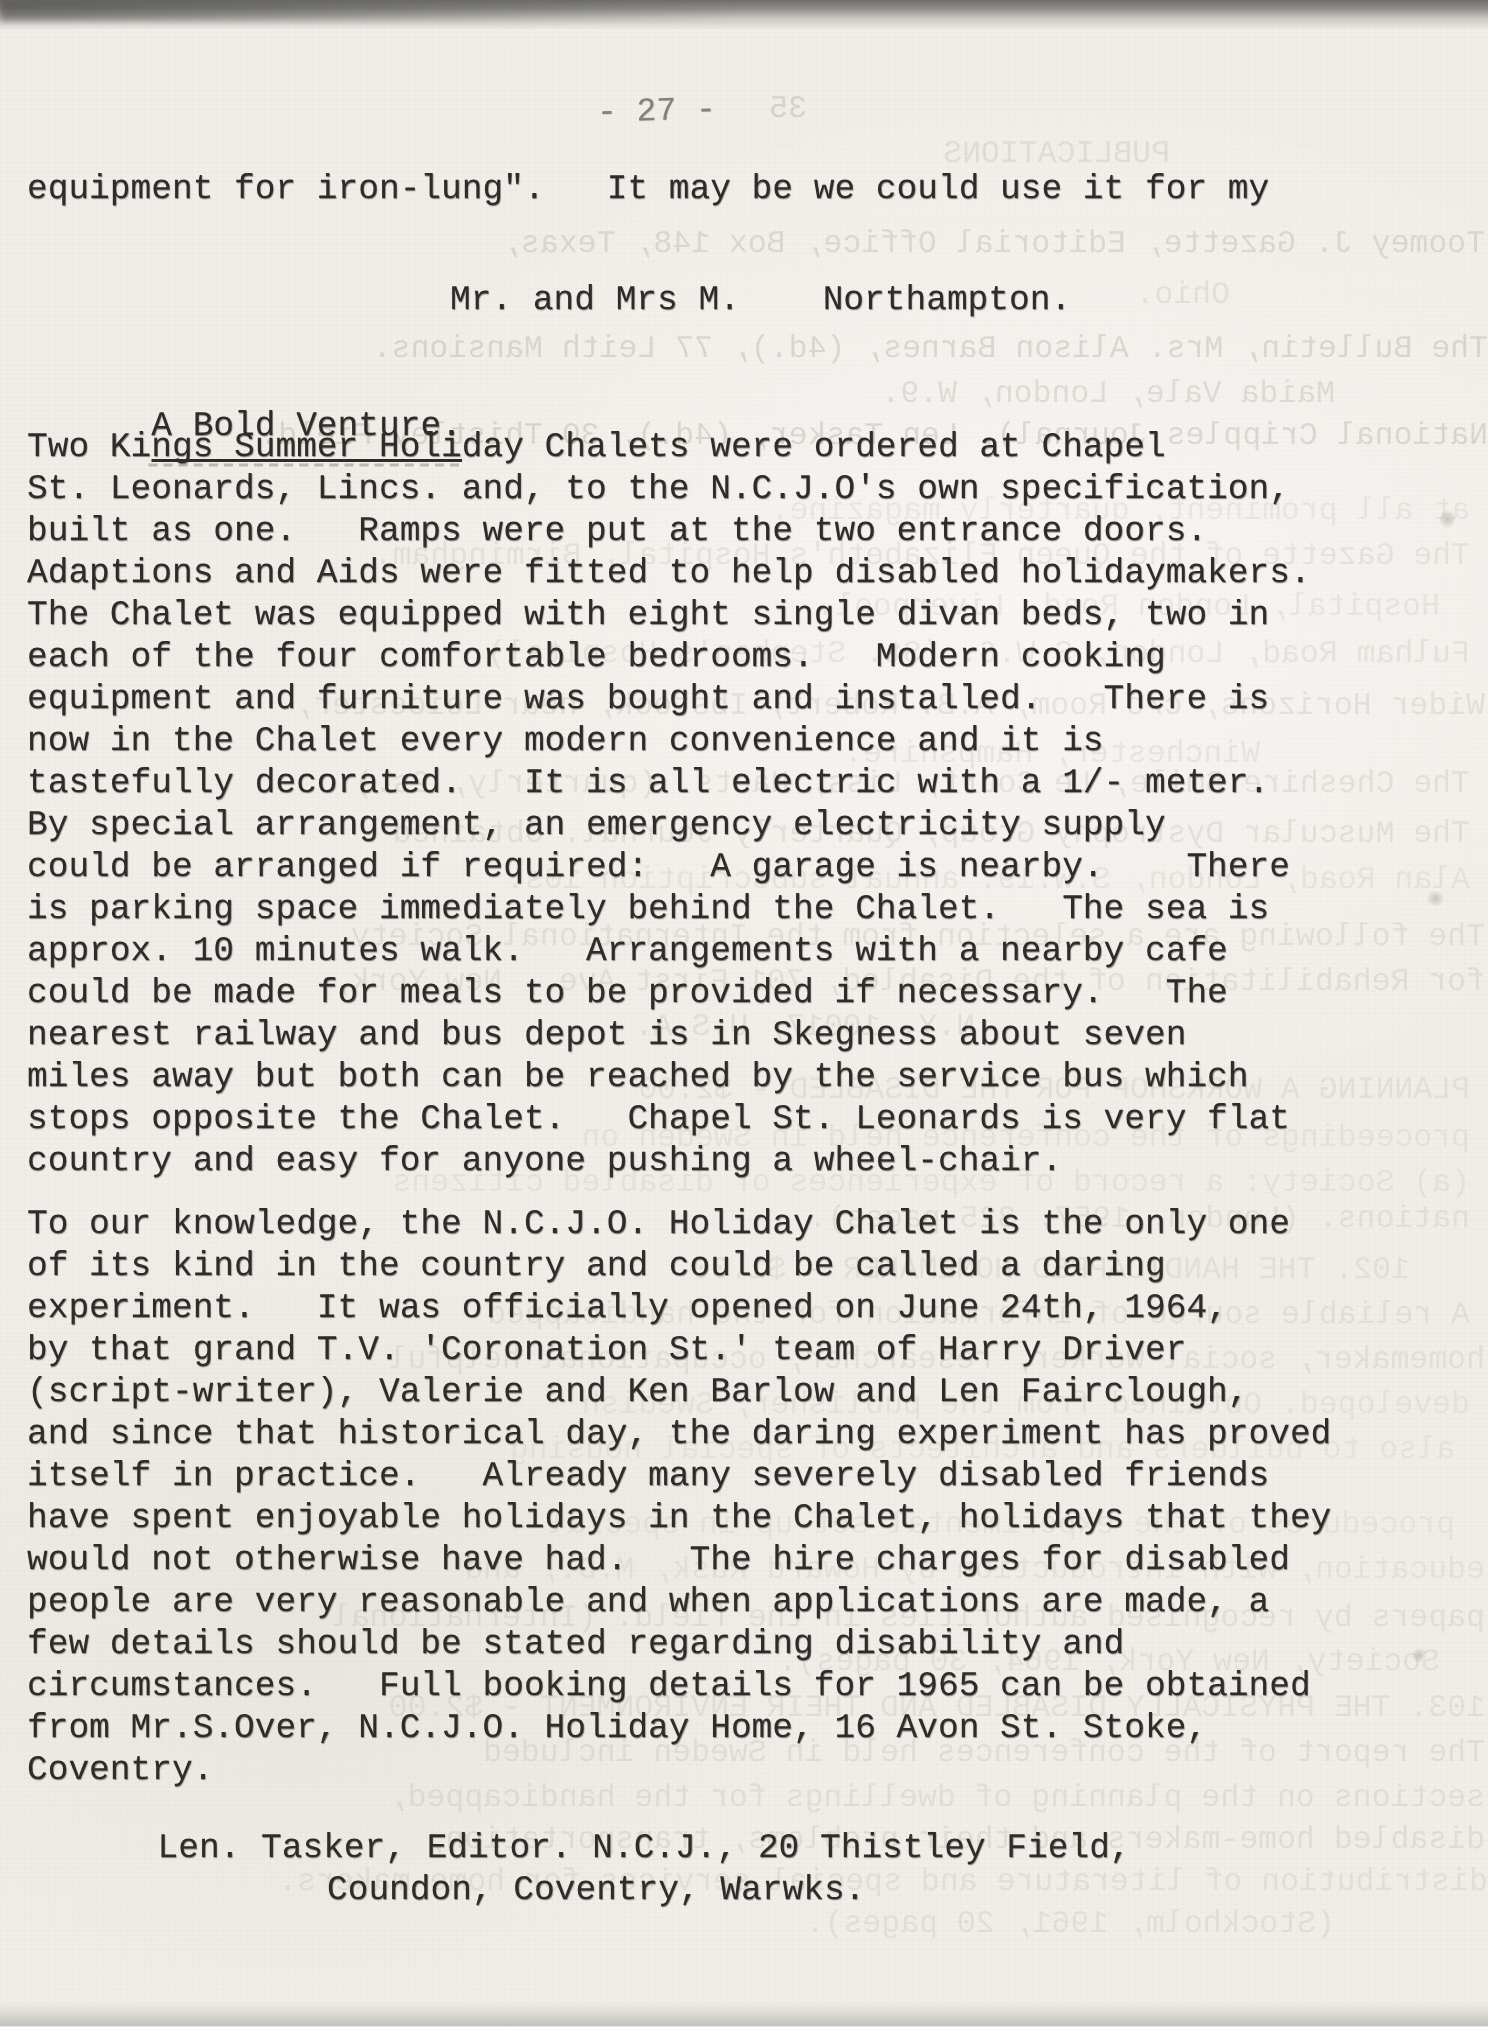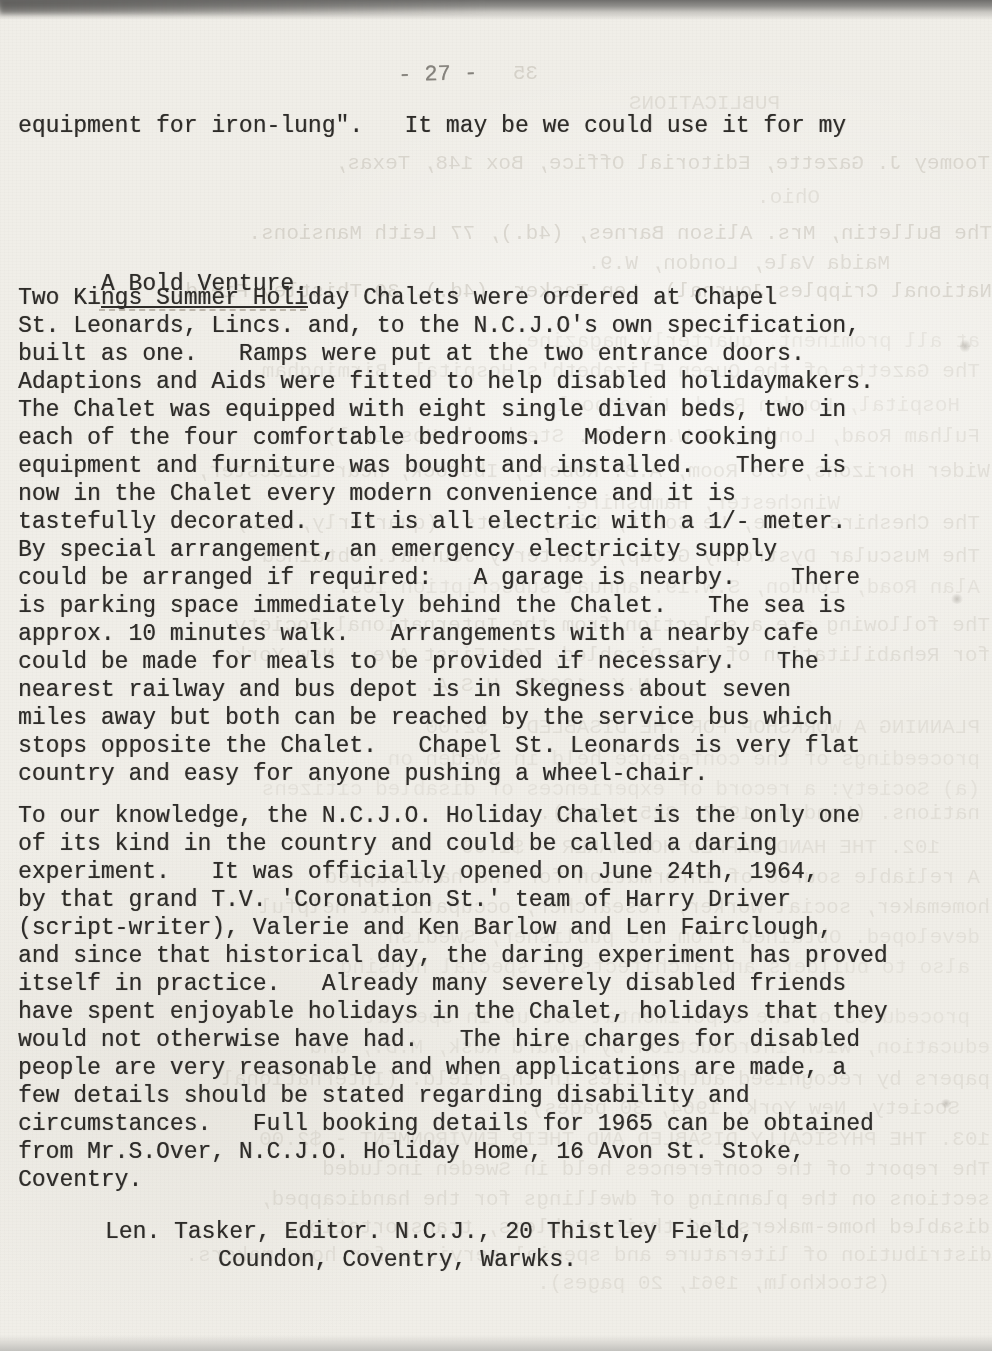--- a/index.html
+++ b/index.html
@@ -132,20 +132,21 @@
   <div class="smudge s1"></div>
   <div class="smudge s2"></div>
   <div class="smudge s3"></div>
 
   <div class="content">
 
     <div class="page-number">- 27 -</div>
 
     <div class="tblock" style="top:112px; left:18px;"><div class="tline">equipment for iron-lung".   It may be we could use it for my</div></div>
 
+    <div class="tblock" style="top:186px; left:300px;">Mr. and Mrs M.    Northampton.</div>
 
     <div class="tblock" style="top:242px; left:18px;">
       <span class="heading-text">A Bold Venture.</span>
     </div>
 
     <div class="tblock" style="top:284px; left:18px;"><div class="tline">Two Kings Summer Holiday Chalets were ordered at Chapel</div><div class="tline">St. Leonards, Lincs. and, to the N.C.J.O's own specification,</div><div class="tline">built as one.   Ramps were put at the two entrance doors.</div><div class="tline">Adaptions and Aids were fitted to help disabled holidaymakers.</div><div class="tline">The Chalet was equipped with eight single divan beds, two in</div><div class="tline">each of the four comfortable bedrooms.   Modern cooking</div><div class="tline">equipment and furniture was bought and installed.   There is</div><div class="tline">now in the Chalet every modern convenience and it is</div><div class="tline">tastefully decorated.   It is all electric with a 1/- meter.</div><div class="tline">By special arrangement, an emergency electricity supply</div><div class="tline">could be arranged if required:   A garage is nearby.    There</div><div class="tline">is parking space immediately behind the Chalet.   The sea is</div><div class="tline">approx. 10 minutes walk.   Arrangements with a nearby cafe</div><div class="tline">could be made for meals to be provided if necessary.   The</div><div class="tline">nearest railway and bus depot is in Skegness about seven</div><div class="tline">miles away but both can be reached by the service bus which</div><div class="tline">stops opposite the Chalet.   Chapel St. Leonards is very flat</div><div class="tline">country and easy for anyone pushing a wheel-chair.</div></div>
 
     <div class="tblock" style="top:802px; left:18px;"><div class="tline">To our knowledge, the N.C.J.O. Holiday Chalet is the only one</div><div class="tline">of its kind in the country and could be called a daring</div><div class="tline">experiment.   It was officially opened on June 24th, 1964,</div><div class="tline">by that grand T.V. 'Coronation St.' team of Harry Driver</div><div class="tline">(script-writer), Valerie and Ken Barlow and Len Fairclough,</div><div class="tline">and since that historical day, the daring experiment has proved</div><div class="tline">itself in practice.   Already many severely disabled friends</div><div class="tline">have spent enjoyable holidays in the Chalet, holidays that they</div><div class="tline">would not otherwise have had.   The hire charges for disabled</div><div class="tline">people are very reasonable and when applications are made, a</div><div class="tline">few details should be stated regarding disability and</div><div class="tline">circumstances.   Full booking details for 1965 can be obtained</div><div class="tline">from Mr.S.Over, N.C.J.O. Holiday Home, 16 Avon St. Stoke,</div><div class="tline">Coventry.</div></div>
 
     <div class="tblock" style="top:1218px; left:105px;">Len. Tasker, Editor. N.C.J., 20 Thistley Field,</div>

